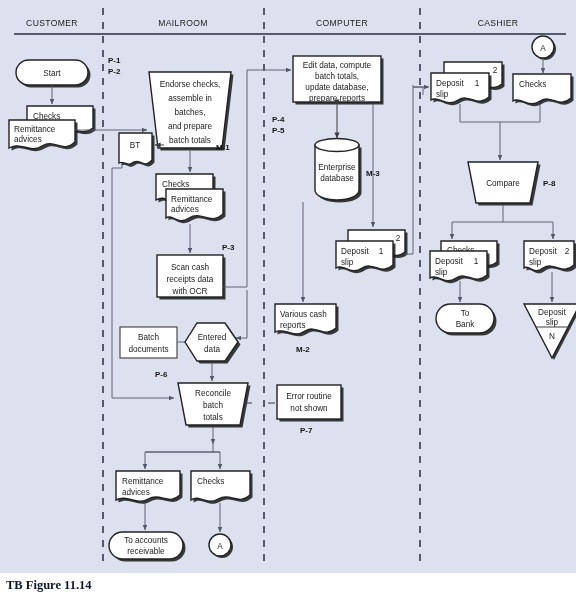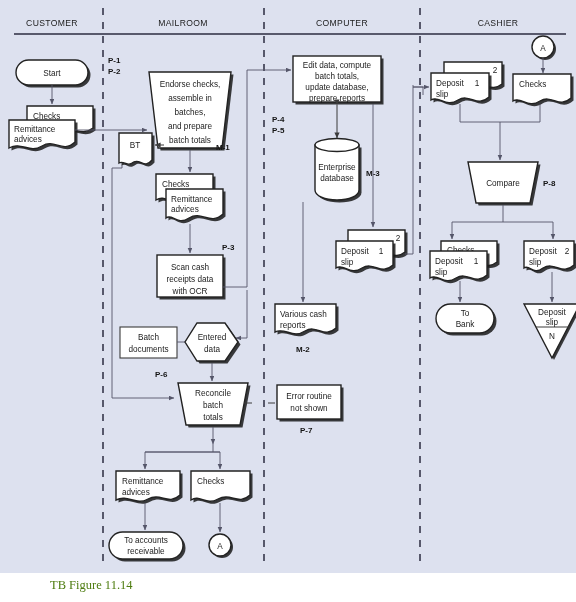--- a/index.html
+++ b/index.html
@@ -11,21 +11,21 @@
   .hdr{font-family:"Liberation Sans",sans-serif;font-size:8.6px;fill:#1b1b1b;letter-spacing:.35px;}
   .ref{font-family:"Liberation Sans",sans-serif;font-size:8px;font-weight:bold;fill:#141414;}
   .shape{fill:#ffffff;stroke:#3b3b3b;stroke-width:1.1;}
   .shape-hl{fill:#ffffff;stroke:#222222;stroke-width:1.4;}
   .ln{stroke:#55566a;stroke-width:.9;fill:none;}
   .ln2{stroke:#3b3b3b;stroke-width:1;fill:none;}
   .divider{stroke:#2b2b40;stroke-width:1.5;stroke-dasharray:7 7;fill:none;}
   .rule{stroke:#2b2b40;stroke-width:1.3;}
   .shadow{fill:#1a1a1a;opacity:.85;}
   #caption{position:absolute;left:6px;top:578px;font-family:"Liberation Serif",serif;
-           font-weight:normal;font-size:12.5px;color:#4d7c0f;margin-left:44px;}
+           font-weight:bold;font-size:12.5px;color:#0f172a;}
 </style>
 </head>
 <body>
 
 <div id="page">
   <div id="chartwrap">
   <svg width="576" height="573" viewBox="0 0 576 573" xmlns="http://www.w3.org/2000/svg">
     <defs>
       <marker id="ar" markerWidth="7" markerHeight="7" refX="5.6" refY="2.6" orient="auto">
         <path d="M0,0 L5.8,2.6 L0,5.2 z" fill="#55566a"></path>

